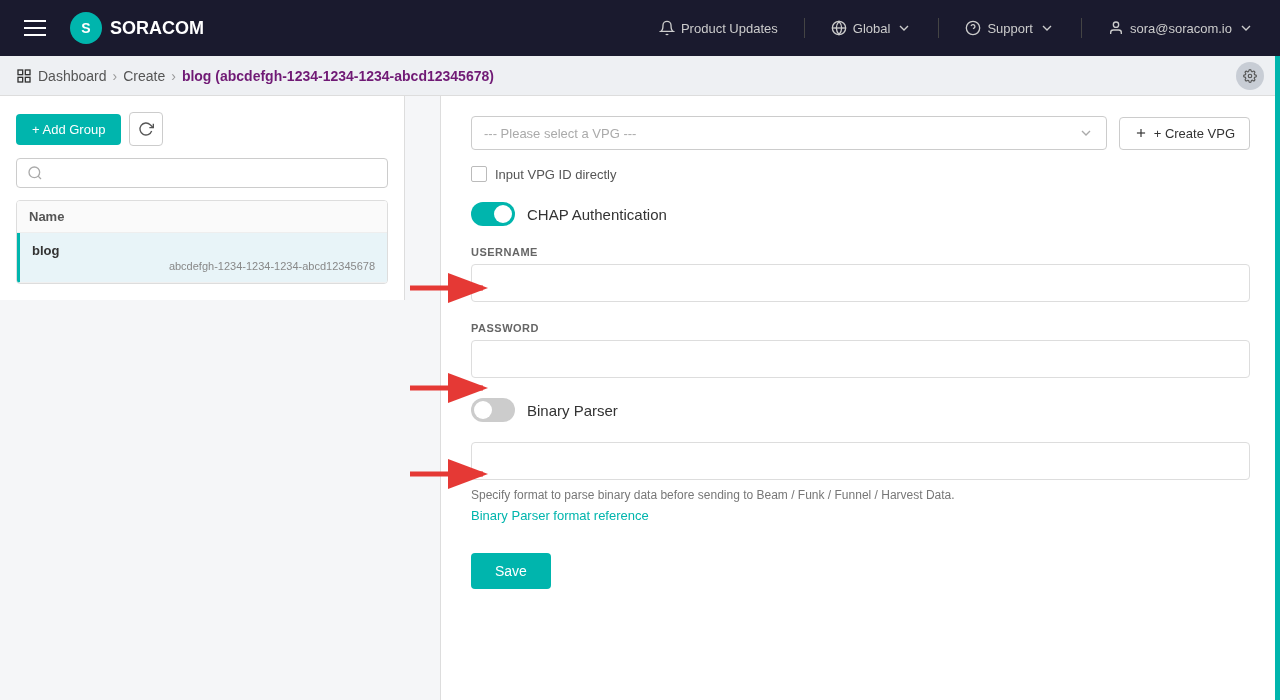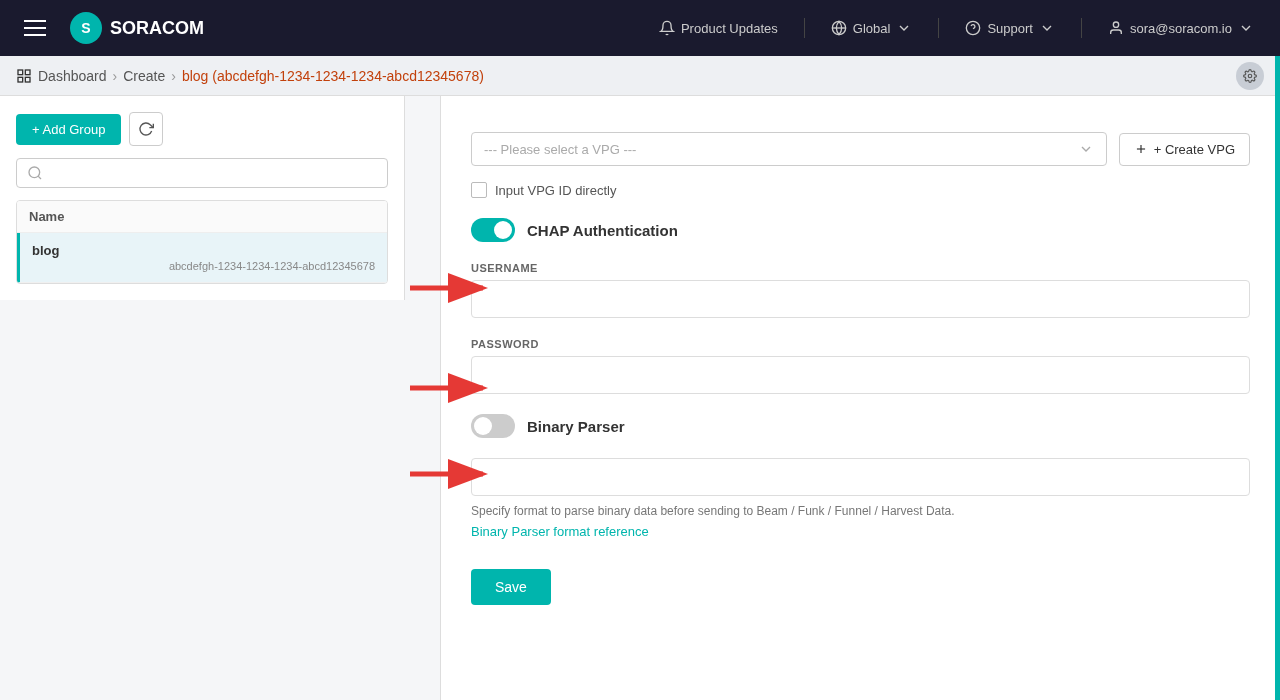--- a/index.html
+++ b/index.html
@@ -17,21 +17,21 @@
     .topnav-item { display: flex; align-items: center; gap: 6px; color: #ccc; font-size: 13px; cursor: pointer; padding: 6px 10px; }
     .topnav-item svg { width: 16px; height: 16px; }
     .topnav-divider { width: 1px; height: 20px; background: #444; }
 
     
     .breadcrumb-bar {
       display: flex; align-items: center; background: #eef0f3; height: 40px; padding: 0 16px; gap: 6px; font-size: 14px; border-bottom: 1px solid #ddd;
     }
     .breadcrumb-item { color: #555; cursor: pointer; }
     .breadcrumb-sep { color: #999; }
-    .breadcrumb-current { color: #c2410c; }
+    .breadcrumb-current { color: #701a75; font-weight: bold; }
     .breadcrumb-spacer { flex: 1; }
     .breadcrumb-gear { width: 28px; height: 28px; border-radius: 50%; background: #c8cdd5; display: flex; align-items: center; justify-content: center; cursor: pointer; }
 
     
     .main-layout { display: flex; height: calc(700px - 56px - 40px); }
 
     
     .sidebar { width: 405px; background: white; border-right: 1px solid #ddd; display: flex; flex-direction: column; padding: 16px; gap: 12px; }
     .sidebar-actions { display: flex; gap: 8px; align-items: center; }
     .btn-add-group { background: #00b5ad; color: white; border: none; border-radius: 4px; padding: 8px 16px; font-size: 13px; cursor: pointer; display: flex; align-items: center; gap: 6px; font-weight: 500; }
@@ -39,37 +39,37 @@
     .search-box { display: flex; align-items: center; border: 1px solid #ccc; border-radius: 4px; padding: 6px 10px; gap: 8px; background: white; }
     .search-box input { border: none; outline: none; flex: 1; font-size: 13px; }
     .group-list { border: 1px solid #ddd; border-radius: 4px; flex: 1; overflow: auto; }
     .group-list-header { padding: 8px 12px; font-weight: 600; font-size: 13px; color: #555; border-bottom: 1px solid #eee; background: #fafafa; }
     .group-list-item { padding: 10px 12px; cursor: pointer; border-bottom: 1px solid #f0f0f0; }
     .group-list-item.selected { background: #e8f4f8; border-left: 3px solid #00b5ad; }
     .group-list-item .item-name { font-weight: 600; color: #333; font-size: 13px; }
     .group-list-item .item-id { color: #888; font-size: 11px; margin-top: 2px; text-align: right; }
 
     
-    .content { flex: 1; background: white; overflow-y: auto; padding: 36px 30px; }
+    .content { flex: 1; background: white; overflow-y: auto; padding: 20px 30px; }
 
     
     .vpg-row { display: flex; gap: 12px; align-items: center; margin-bottom: 16px; }
     .vpg-select { flex: 1; border: 1px solid #ccc; border-radius: 4px; padding: 8px 12px; font-size: 13px; color: #aaa; display: flex; align-items: center; justify-content: space-between; cursor: pointer; background: white; }
     .btn-create-vpg { background: white; border: 1px solid #ccc; border-radius: 4px; padding: 8px 14px; font-size: 13px; cursor: pointer; color: #333; display: flex; align-items: center; gap: 6px; white-space: nowrap; }
     .vpg-checkbox-row { display: flex; align-items: center; gap: 8px; margin-bottom: 20px; color: #555; font-size: 13px; }
 
     
     .toggle-row { display: flex; align-items: center; gap: 12px; margin-bottom: 20px; }
     .toggle { position: relative; width: 44px; height: 24px; }
     .toggle-slider { position: absolute; top: 0; left: 0; right: 0; bottom: 0; border-radius: 12px; cursor: pointer; transition: .2s; }
     .toggle-slider.on { background: #00b5ad; }
     .toggle-slider.off { background: #ccc; }
     .toggle-slider:before { content: ''; position: absolute; height: 18px; width: 18px; left: 3px; bottom: 3px; background: white; border-radius: 50%; transition: .2s; }
     .toggle-slider.on:before { transform: translateX(20px); }
-    .toggle-label { font-size: 15px; font-weight: 700; color: #333; }
+    .toggle-label { font-size: 15px; font-weight: 400; color: #333; }
 
     
     .field-label { font-size: 11px; font-weight: 700; color: #666; letter-spacing: 0.5px; text-transform: uppercase; margin-bottom: 6px; }
     .field-group { margin-bottom: 20px; }
     .field-input { width: 100%; border: 1px solid #ddd; border-radius: 4px; padding: 10px 12px; font-size: 14px; outline: none; color: #333; background: white; }
 
     .format-hint { font-size: 12px; color: #777; margin-top: 8px; }
     .format-link { color: #00b5ad; cursor: pointer; text-decoration: none; font-size: 13px; display: block; margin-top: 6px; }
 
     .btn-save { background: #00b5ad; color: white; border: none; border-radius: 4px; padding: 10px 24px; font-size: 14px; font-weight: 500; cursor: pointer; margin-top: 10px; }

